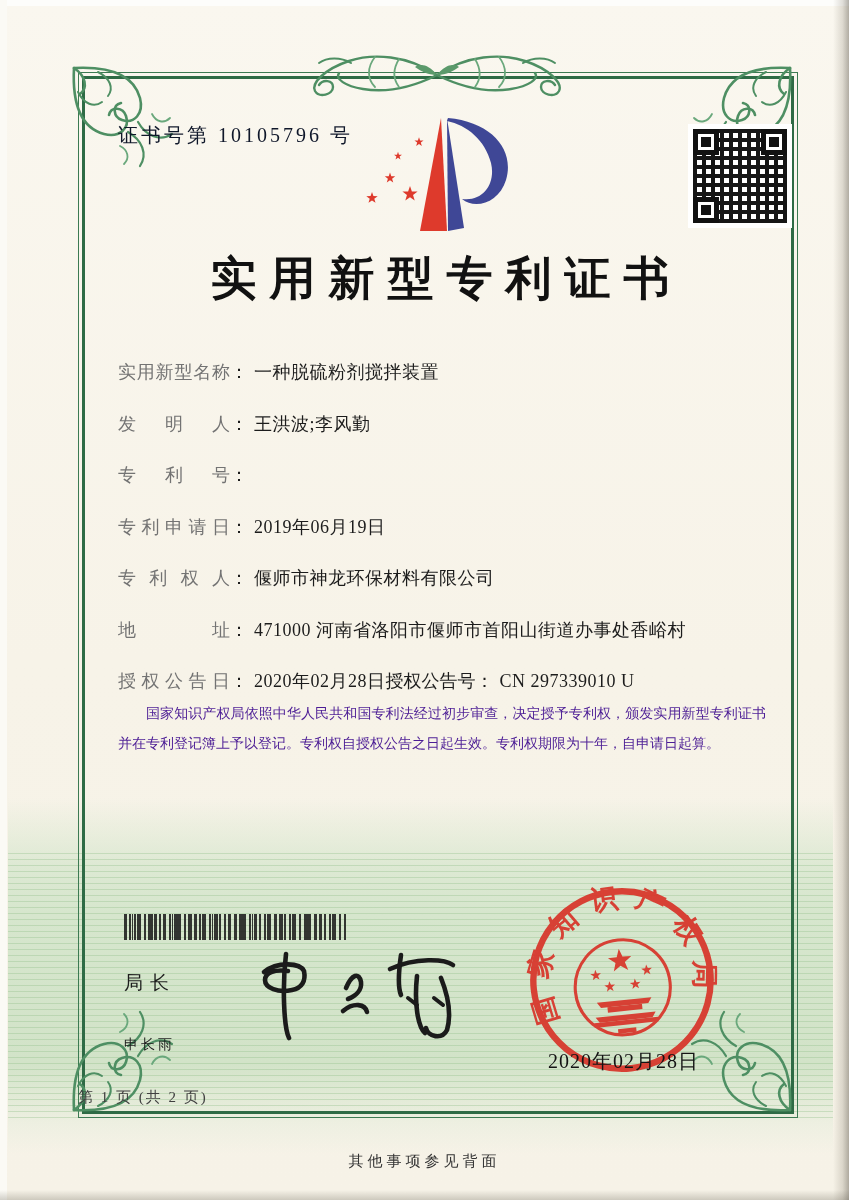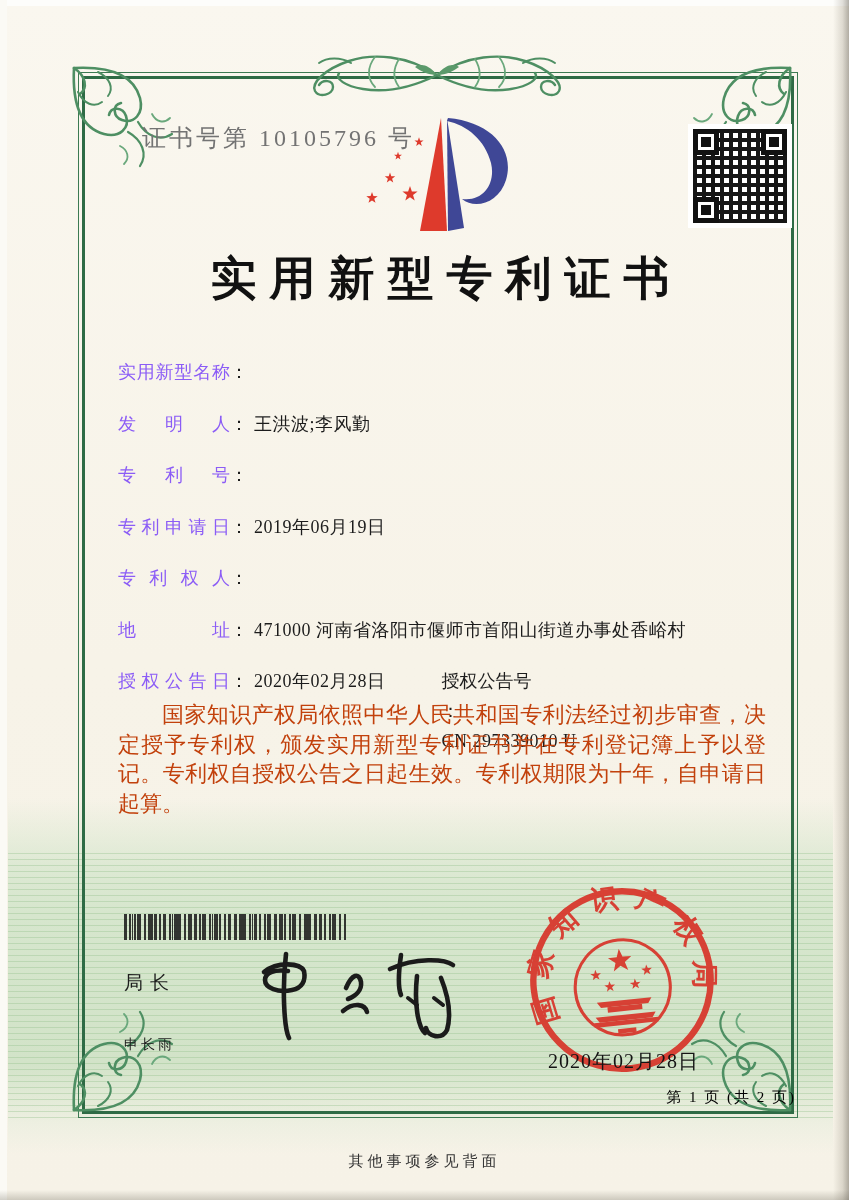--- a/index.html
+++ b/index.html
@@ -28,67 +28,67 @@
       rgba(240,243,235,0) 356px);}
   .green-stripes{position:absolute;left:8px;right:16px;top:852px;height:266px;
     background:repeating-linear-gradient(0deg,rgba(148,192,140,.38) 0 1px,rgba(0,0,0,0) 1px 6px);}
 
   
   .frame-outer{position:absolute;left:78px;top:72px;width:718px;height:1044px;border:1px solid #3c7a52;}
   .frame-inner{position:absolute;left:3px;top:3px;right:3px;bottom:3px;border:3px solid #2e6b45;}
 
   .ornament{position:absolute;pointer-events:none;}
 
-  .cert-no{position:absolute;left:118px;top:122px;font-size:24px;letter-spacing:3px;color:#737373;margin-left:24px;}
+  .cert-no{position:absolute;left:118px;top:122px;font-size:20px;letter-spacing:3px;color:#0f172a;}
 
   .qr{position:absolute;left:688px;top:124px;width:104px;height:104px;background:#fff;padding:0;}
   .qr-pattern{position:absolute;inset:5px;
     background:
       repeating-linear-gradient(90deg,#161616 0 4px,rgba(0,0,0,0) 4px 9px),
       repeating-linear-gradient(0deg,#161616 0 4px,rgba(255,255,255,.92) 4px 9px);
   }
   .finder{position:absolute;width:26px;height:26px;border:5px solid #111;background:#fff;box-sizing:border-box;}
   .finder::after{content:"";position:absolute;inset:3px;background:#111;}
   .finder.tl{left:5px;top:5px;} .finder.tr{right:5px;top:5px;} .finder.bl{left:5px;bottom:5px;}
 
   .logo{position:absolute;left:352px;top:110px;width:178px;height:134px;}
 
   .title{position:absolute;left:78px;width:737px;top:248px;text-align:center;
     font-size:46px;font-weight:600;letter-spacing:13px;color:#111;}
 
   .fields{position:absolute;left:118px;top:357px;width:650px;font-size:18px;}
   .field-row{height:51.5px;display:flex;align-items:flex-start;line-height:30px;}
-  .f-label{display:inline-block;width:112px;text-align:justify;text-align-last:justify;color:#8b5cf6;}
+  .f-label{display:inline-block;width:112px;text-align:justify;text-align-last:justify;color:#737373;}
   .f-colon{margin-right:6px;}
   .f-value{letter-spacing:.5px;}
-  .grant-pair{margin-left:56px;display:flex;flex-direction:column;}
+  .grant-pair{display:flex;}
   .grant-label{margin-right:0;}
 
-  .body-text{position:absolute;left:118px;top:700px;width:648px;font-size:22px;
-    line-height:29.5px;text-align:justify;color:#c2410c;}
+  .body-text{position:absolute;left:118px;top:700px;width:648px;font-size:14px;
+    line-height:29.5px;text-align:justify;color:#4c1d95;font-family:Liberation Mono, monospace;}
   .body-text p{margin:0;text-indent:2em;}
 
   .barcode{position:absolute;left:124px;top:914px;width:222px;height:26px;
     background:
       repeating-linear-gradient(90deg,#1d1d1d 0 2px,rgba(0,0,0,0) 2px 5px),
       repeating-linear-gradient(90deg,#1d1d1d 0 1px,rgba(0,0,0,0) 1px 8px),
       repeating-linear-gradient(90deg,#1d1d1d 0 3px,rgba(0,0,0,0) 3px 13px);
     opacity:.88;}
 
   .role{position:absolute;left:124px;top:970px;font-size:19px;letter-spacing:7px;}
   .director-name{position:absolute;left:124px;top:1036px;font-size:14px;letter-spacing:3px;}
 
   .signature{position:absolute;left:248px;top:938px;width:220px;height:118px;}
 
   .seal{position:absolute;left:526px;top:884px;width:192px;height:192px;opacity:.93;transform:rotate(-6deg);}
   .seal-date{position:absolute;left:506px;top:1048px;width:235px;text-align:center;
     font-size:20px;letter-spacing:1px;color:#141414;}
 
-  .page-info{position:absolute;left:78px;width:718px;top:1088px;text-align:right;
-    font-size:15px;letter-spacing:2px;color:#000000;}
+  .page-info{position:absolute;left:78px;width:718px;top:1088px;text-align:left;
+    font-size:15px;letter-spacing:2px;color:#404040;}
   .back-note{position:absolute;left:0;width:849px;top:1152px;text-align:center;
     font-size:15px;letter-spacing:4px;color:#333;}
 </style>
 </head>
 <body>
 
 <div class="paper"></div>
 <div class="green-zone"></div>
 <div class="green-stripes"></div>
 
@@ -164,38 +164,40 @@
     <use href="#star" transform="translate(20,88) scale(0.60)"></use>
   </g>
 </svg>
 
 <div class="title">实用新型专利证书</div>
 
 <div class="fields">
   <div class="field-row">
     <span class="f-label">实用新型名称</span>
       <span class="f-colon">：</span>
+    <span class="f-value">一种脱硫粉剂搅拌装置</span>
   </div>
   <div class="field-row">
     <span class="f-label">发明人</span>
       <span class="f-colon">：</span>
     <span class="f-value">王洪波;李风勤</span>
   </div>
   <div class="field-row">
     <span class="f-label">专利号</span>
       <span class="f-colon">：</span>
   </div>
   <div class="field-row">
     <span class="f-label">专利申请日</span>
       <span class="f-colon">：</span>
     <span class="f-value">2019年06月19日</span>
   </div>
   <div class="field-row">
     <span class="f-label">专利权人</span>
       <span class="f-colon">：</span>
+    <span class="f-value">偃师市神龙环保材料有限公司</span>
   </div>
   <div class="field-row">
     <span class="f-label">地址</span>
       <span class="f-colon">：</span>
     <span class="f-value">471000 河南省洛阳市偃师市首阳山街道办事处香峪村</span>
   </div>
   <div class="field-row">
     <span class="f-label">授权公告日</span>
       <span class="f-colon">：</span>
     <span class="f-value">2020年02月28日</span>

